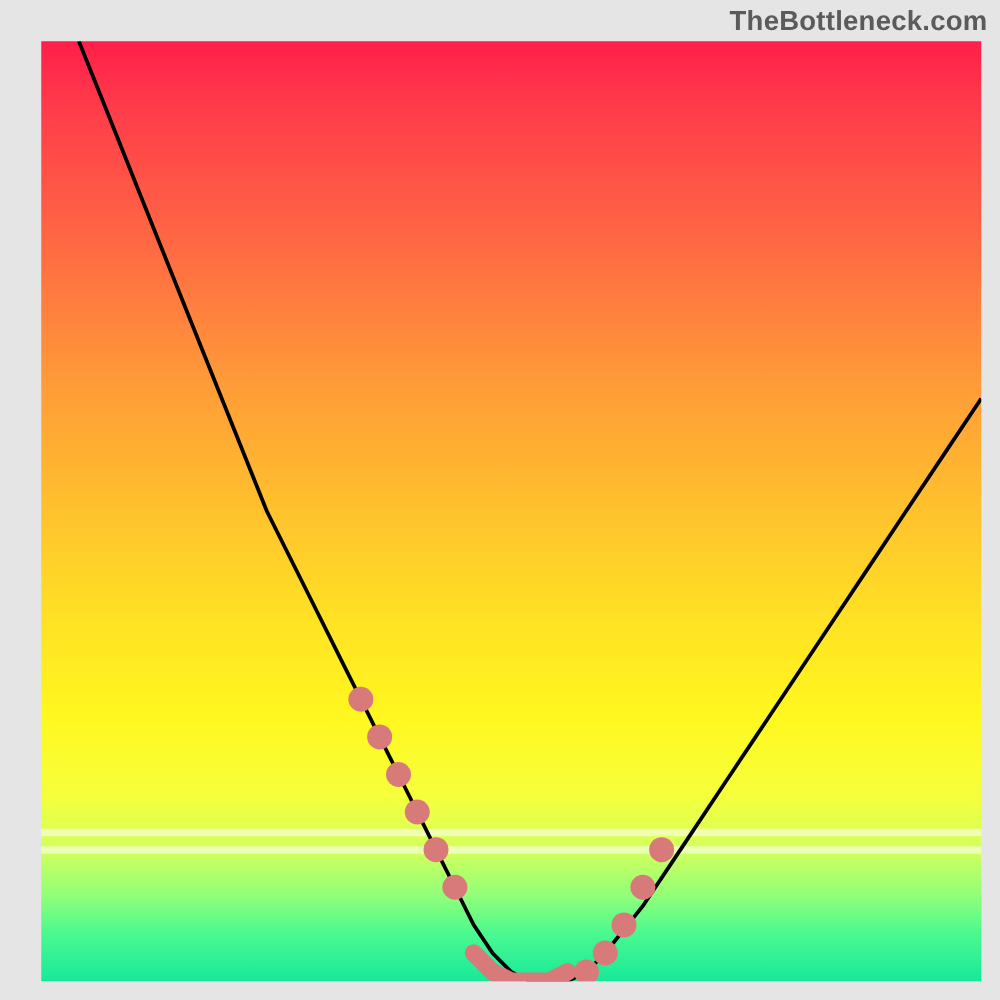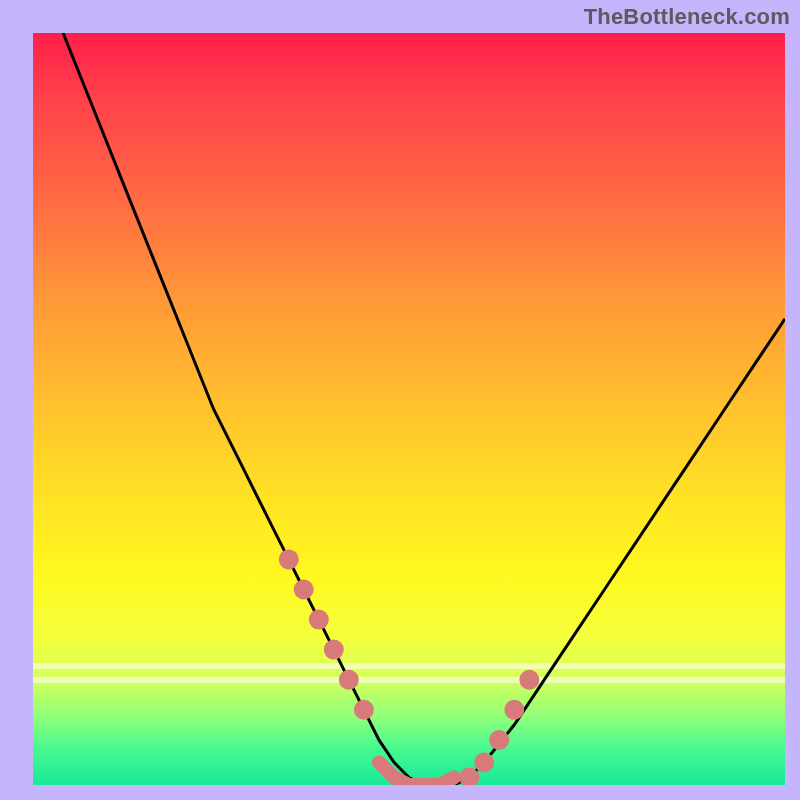--- a/index.html
+++ b/index.html
@@ -10,21 +10,21 @@
     background: #000;
     overflow: hidden;
     font-family: Arial, Helvetica, sans-serif;
   }
   .frame {
     position: absolute;
     left: 0;
     top: 0;
     width: 800px;
     height: 800px;
-    background: #c4b5fd;
+    background: #e5e5e5;
   }
   .watermark {
     position: absolute;
     top: 4px;
     right: 10px;
     color: #5b5b5b;
     font-size: 22px;
     font-weight: 600;
     letter-spacing: 0.2px;
     user-select: none;

